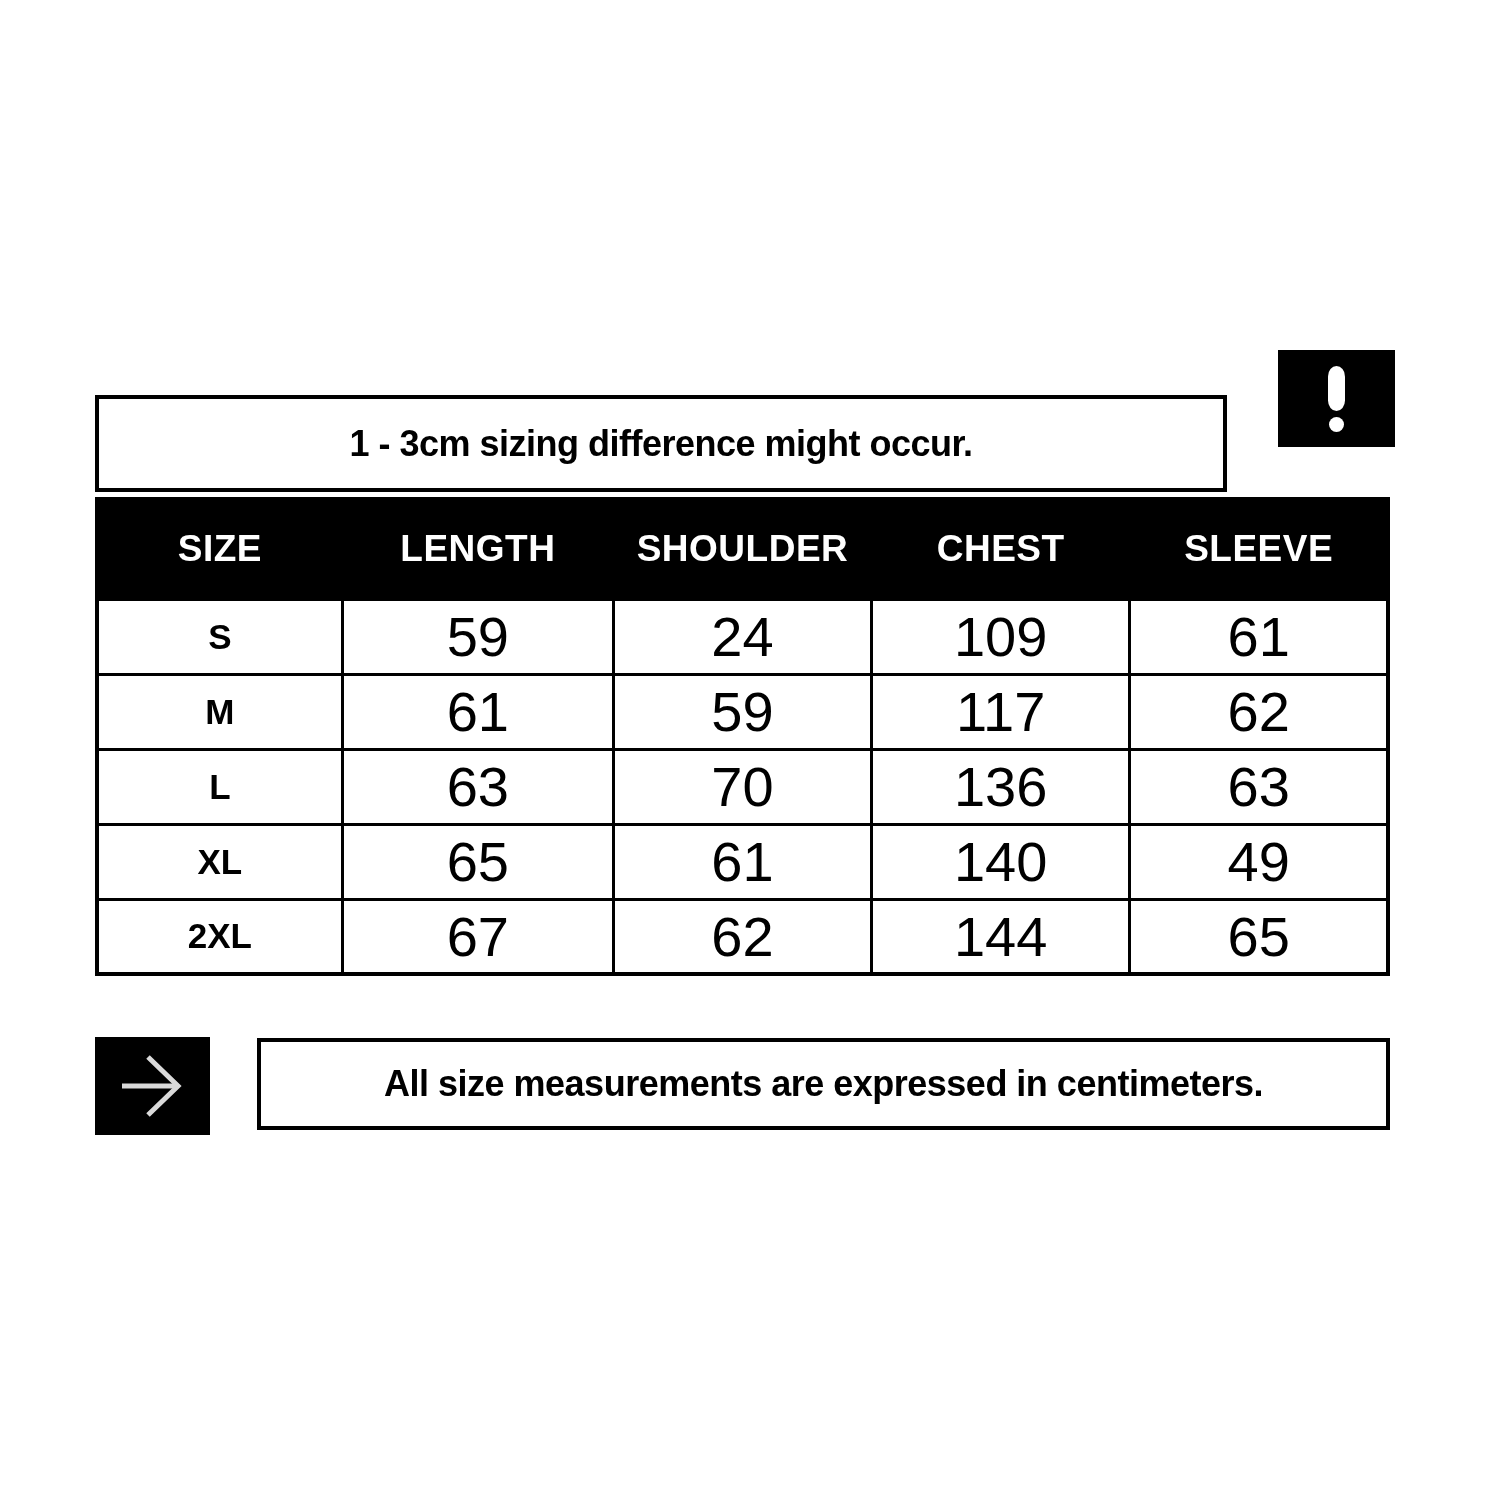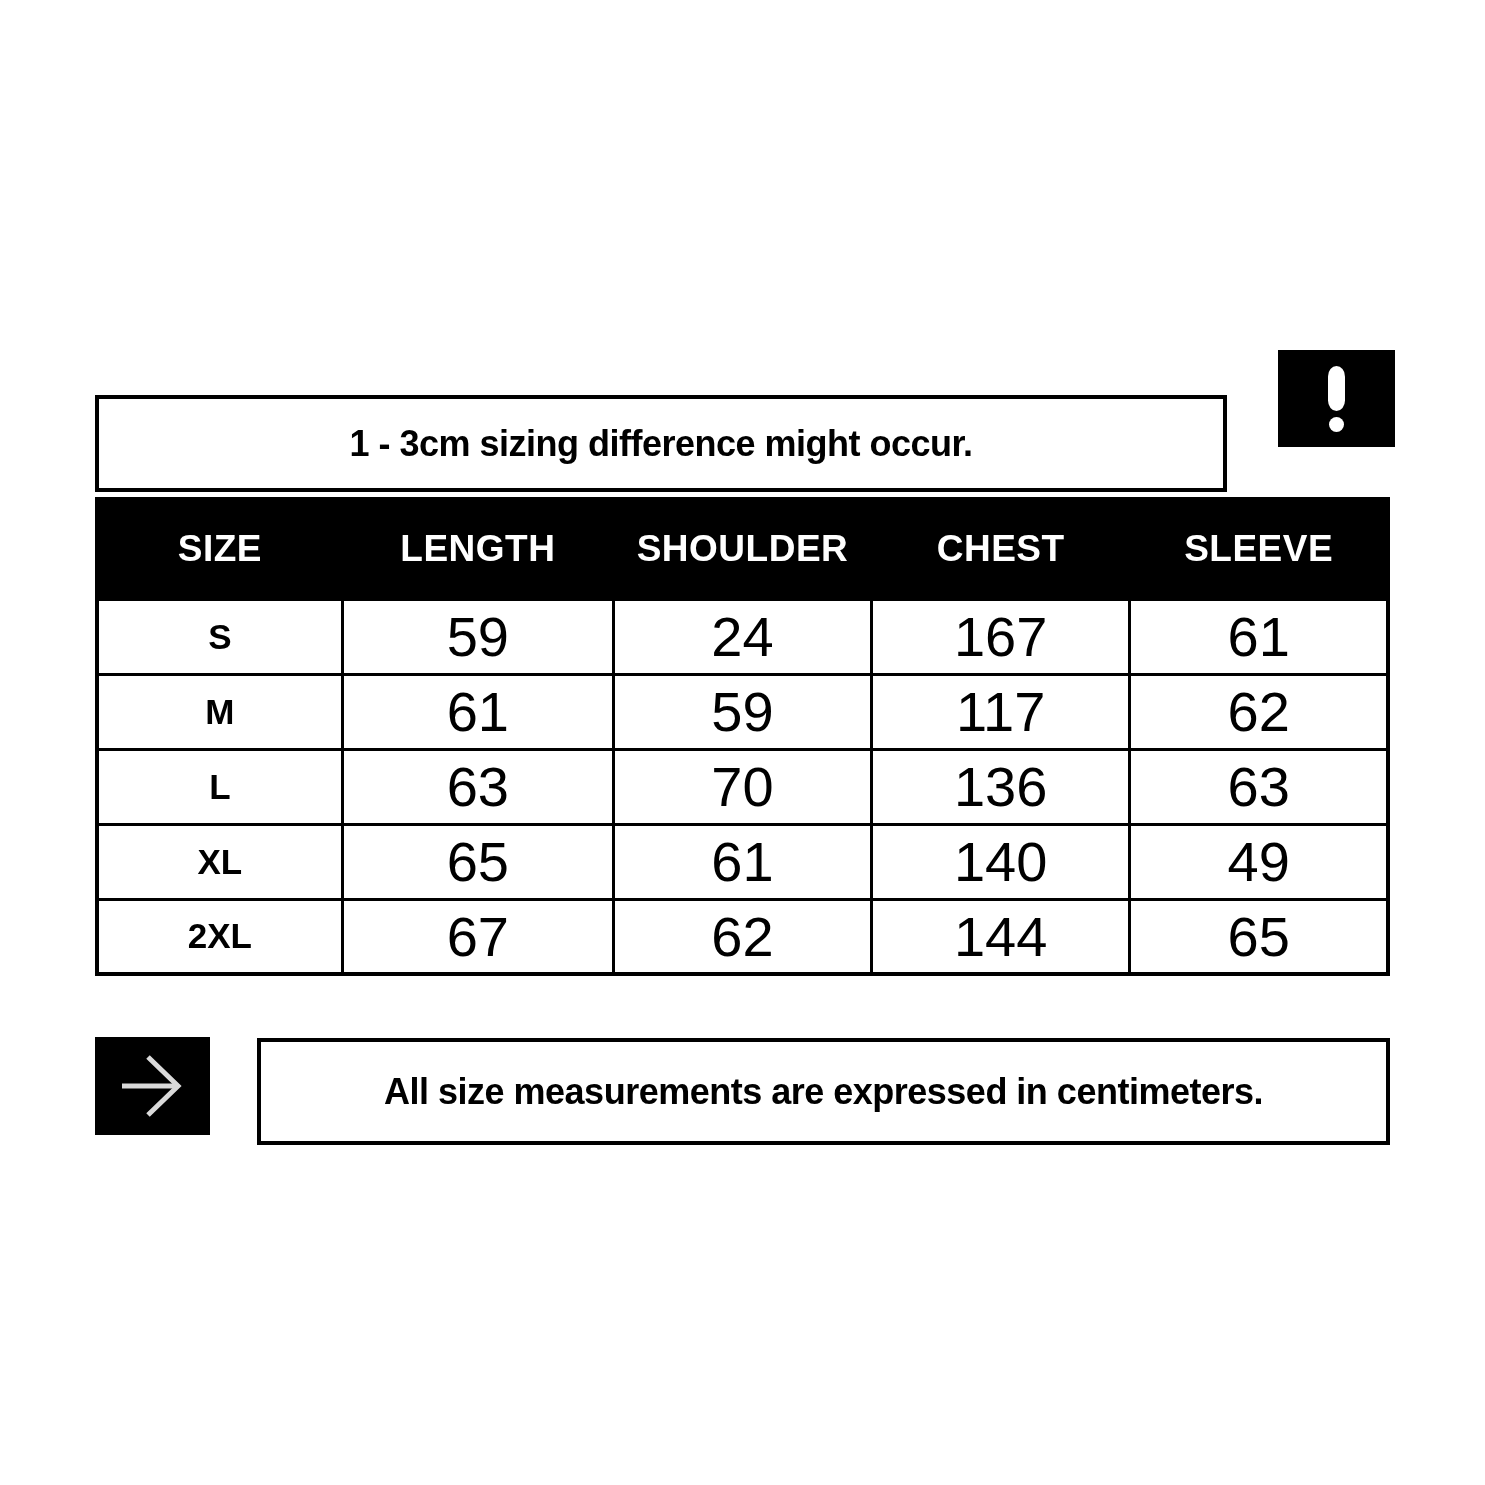--- a/index.html
+++ b/index.html
@@ -73,21 +73,21 @@
 
   
   .arrow-box {
     position: absolute; left: 95px; top: 1037px;
     width: 115px; height: 98px;
     background: #000;
     display: flex; align-items: center; justify-content: center;
   }
   .bottom-banner {
     position: absolute; left: 257px; top: 1038px;
-    width: 1133px; height: 107px;
+    width: 1133px; height: 92px;
     border: 4px solid #000;
     background: #fff;
     display: flex; align-items: center; justify-content: center;
   }
   .bottom-banner .note-text {
     font-size: 36px; font-weight: bold; letter-spacing: -0.5px;
     white-space: nowrap;
   }
 </style>
 </head>
@@ -119,21 +119,21 @@
         <th>SHOULDER</th>
         <th>CHEST</th>
         <th>SLEEVE</th>
       </tr>
     </thead>
     <tbody>
       <tr>
         <td class="size-cell">S</td>
         <td>59</td>
         <td>24</td>
-        <td>167</td>
+        <td>109</td>
         <td>61</td>
       </tr>
       <tr>
         <td class="size-cell">M</td>
         <td>61</td>
         <td>59</td>
         <td>117</td>
         <td>62</td>
       </tr>
       <tr>

